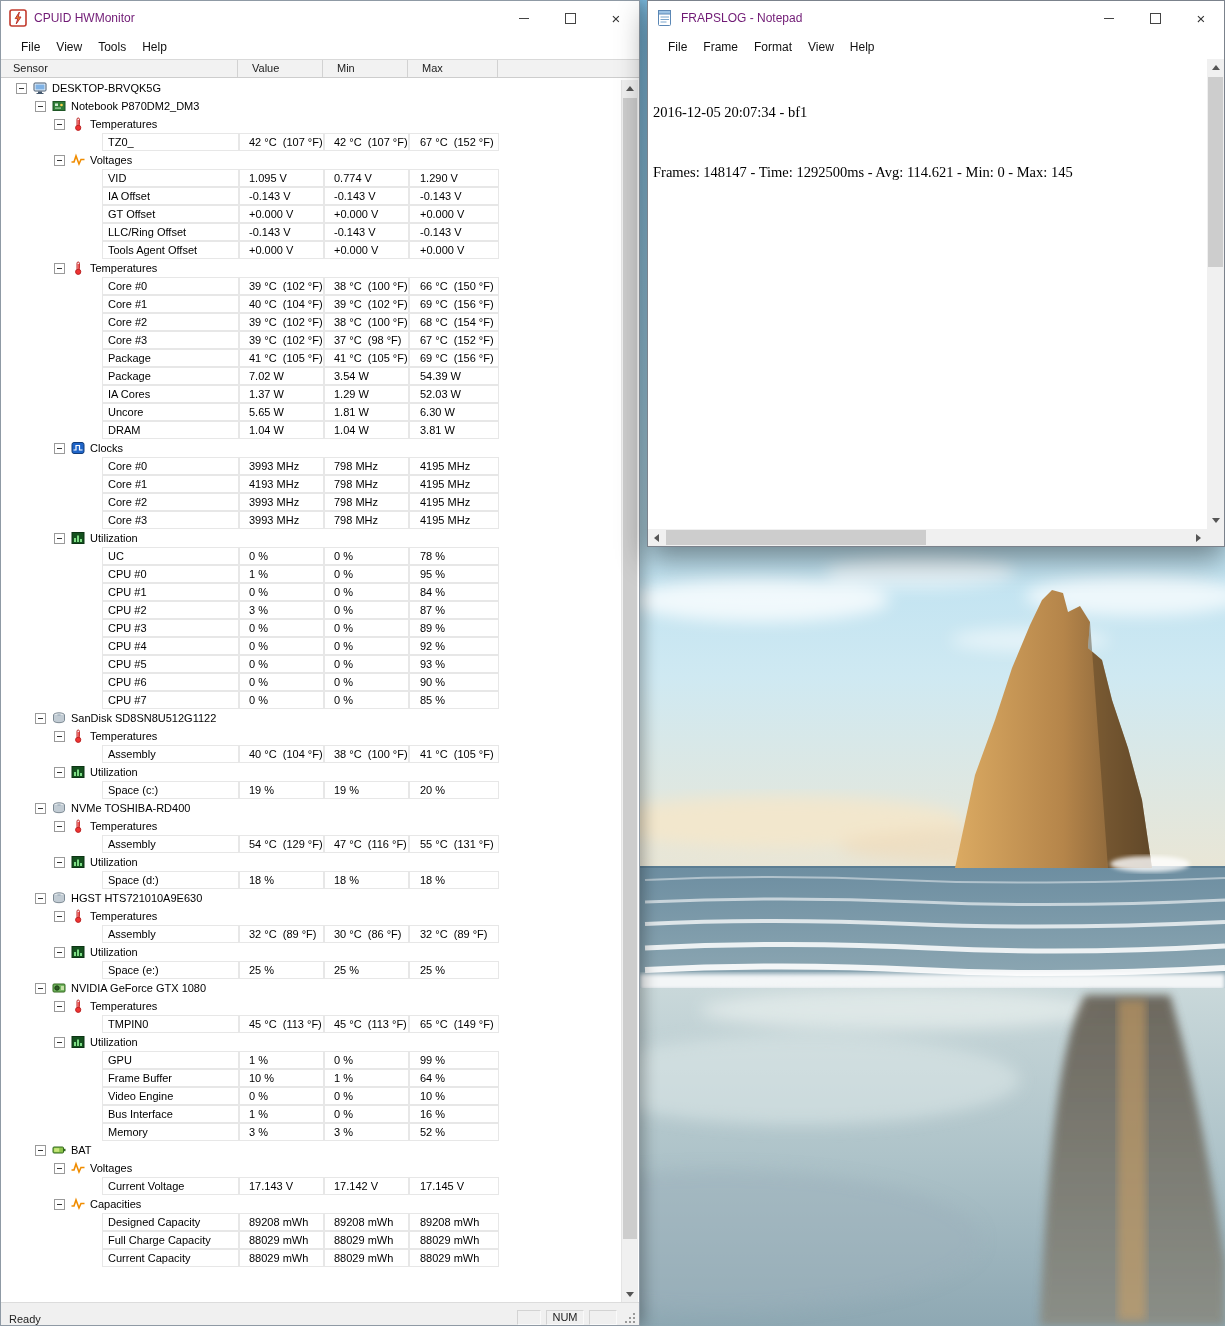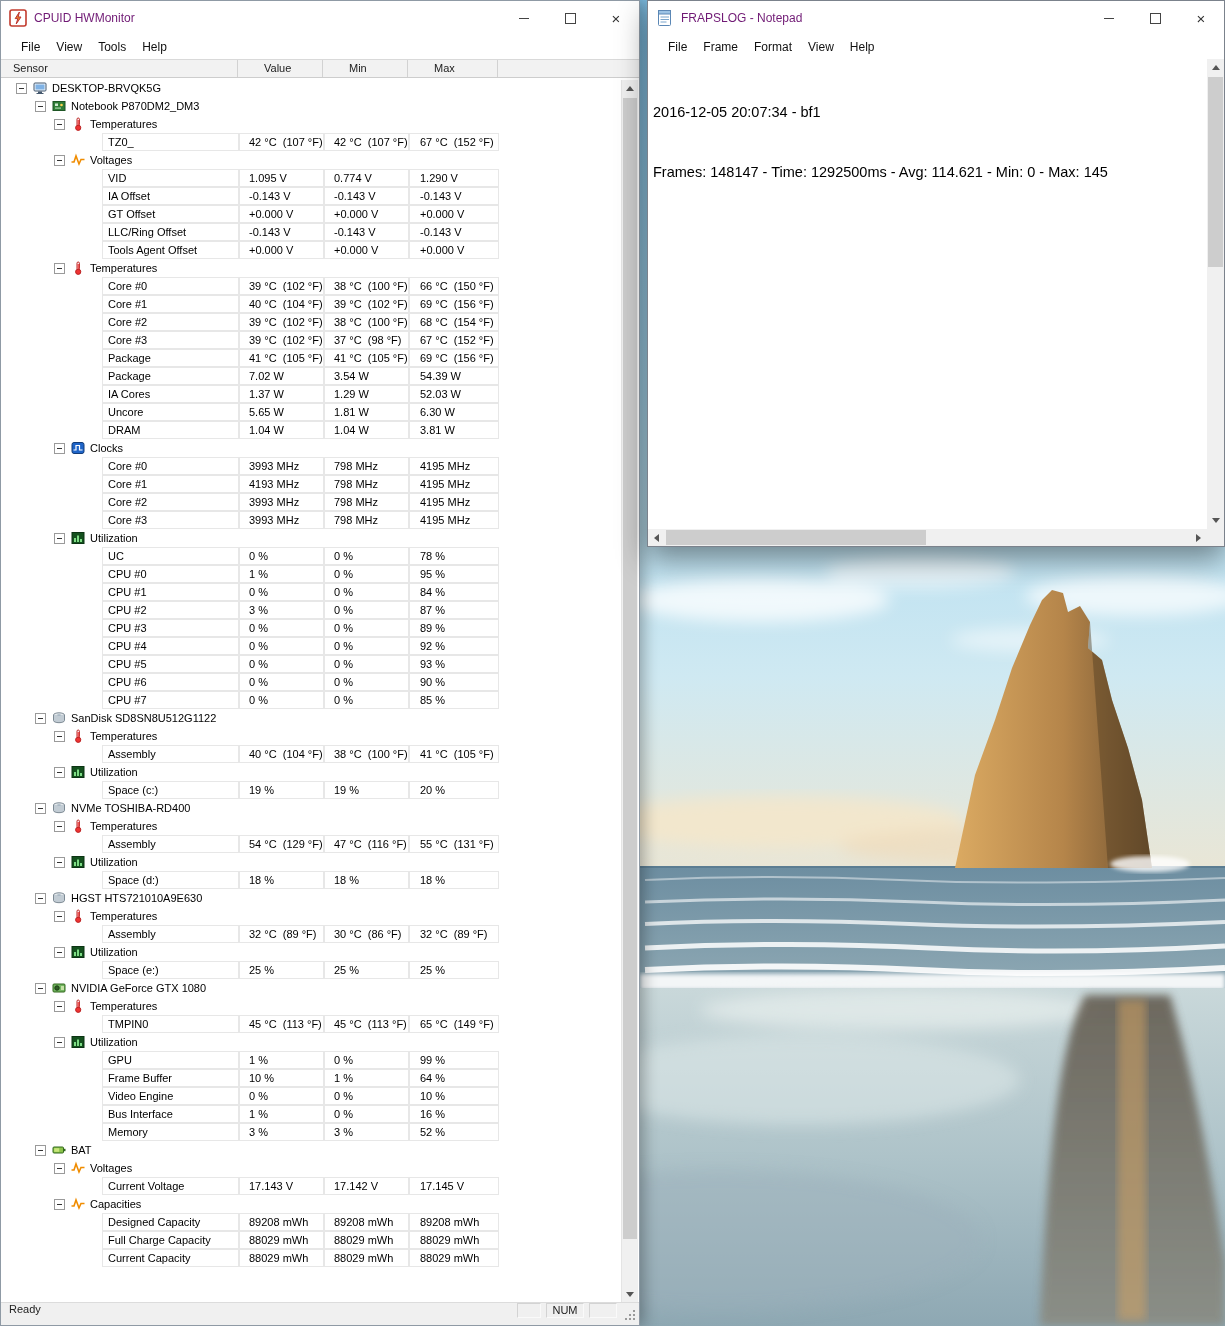--- a/index.html
+++ b/index.html
@@ -20,21 +20,21 @@
   .menubar{height:24px;display:flex;align-items:center;background:#fff;font-size:12px;color:#111}
   .mi{padding:0 8px;height:100%;display:flex;align-items:center}
   .mi:first-child{margin-left:12px}
 
   
   #hwmon{left:0;top:0;width:640px;height:1326px;border:1px solid #8f9aa5;
     box-shadow:4px 0 14px rgba(0,0,0,.30)}
   .colheader{height:19px;background:#f2f2f2;border-top:1px solid #d9d9d9;
     border-bottom:1px solid #cdcdcd;display:flex;box-sizing:border-box}
   .ch{box-sizing:border-box;border-right:1px solid #d2d2d2;font-size:11px;line-height:17px;
-    color:#222;padding:0 26px;white-space:nowrap;overflow:hidden}
+    color:#222;padding:0 14px;white-space:nowrap;overflow:hidden}
   .ch-sensor{width:237px;padding-left:12px}
   .ch-value{width:85px}
   .ch-min{width:85px}
   .ch-max{width:90px}
   .ch-rest{flex:1;border-right:none}
   #tree{position:absolute;left:1px;top:78px;bottom:22px;width:543px;overflow:hidden;background:#fff}
   .trow{position:relative;height:18px;display:flex;align-items:center;font-size:11px;color:#000}
   .ebox{width:9px;height:9px;border:1px solid #9a9a9a;background:#fff;position:relative;
     flex:0 0 9px;box-sizing:content-box}
   .ebox::after{content:"";position:absolute;left:2px;right:2px;top:4px;height:1px;background:#333}
@@ -59,34 +59,34 @@
   .tri-down{width:0;height:0;border-left:4px solid transparent;border-right:4px solid transparent;
     border-top:5px solid #555}
   .tri-left{width:0;height:0;border-top:4px solid transparent;border-bottom:4px solid transparent;
     border-right:5px solid #555}
   .tri-right{width:0;height:0;border-top:4px solid transparent;border-bottom:4px solid transparent;
     border-left:5px solid #555}
   .sthumb{position:absolute;left:1px;right:1px;background:#cdcdcd}
   #hw-thumb{top:18px;bottom:64px}
 
   .statusbar{position:absolute;left:0;right:0;bottom:0;height:22px;background:#f0f0f0;
-    border-top:1px solid #dcdcdc;display:flex;align-items:flex-start;font-size:11px;color:#222}
+    border-top:1px solid #dcdcdc;display:flex;align-items:flex-end;font-size:11px;color:#222}
   .sleft{flex:1;padding-left:8px}
   .scell{height:15px;box-sizing:border-box;border:1px solid #d3d3d3;border-bottom-color:#fafafa;
     border-right-color:#fafafa;margin-right:5px;line-height:13px;text-align:center}
   .sc1{width:24px}
   .sc2{width:38px}
   .sc3{width:28px}
   .grip{width:15px;height:15px;margin:4px 2px 0 0}
 
   
   #notepad{left:647px;top:0;width:578px;height:547px;border:1px solid #7b828c;
     box-shadow:0 12px 28px rgba(0,0,0,.42)}
   #np-text{position:absolute;left:1px;right:18px;top:58px;bottom:18px;background:#fff;
-    font-family:Liberation Sans, sans-serif;font-size:14.5px;line-height:20px;
+    font-family:Liberation Serif, serif;font-size:14.5px;line-height:20px;
     color:#000;padding:3px 3px 0 4px;overflow:hidden;white-space:pre}
   .np-vscroll{position:absolute;right:0;top:58px;bottom:17px;width:17px;background:#f0f0f0}
   .np-vscroll .sarrow{width:17px}
   #np-vthumb{top:18px;height:190px}
   .np-hscroll{position:absolute;left:0;right:17px;bottom:0;height:17px;background:#f0f0f0}
   .harrow{position:absolute;top:0;width:17px;height:17px;display:flex;align-items:center;
     justify-content:center}
   .harrow.left{left:0}
   .harrow.right{right:0}
   #np-hthumb{position:absolute;top:1px;bottom:1px;left:18px;width:260px;background:#cdcdcd}

